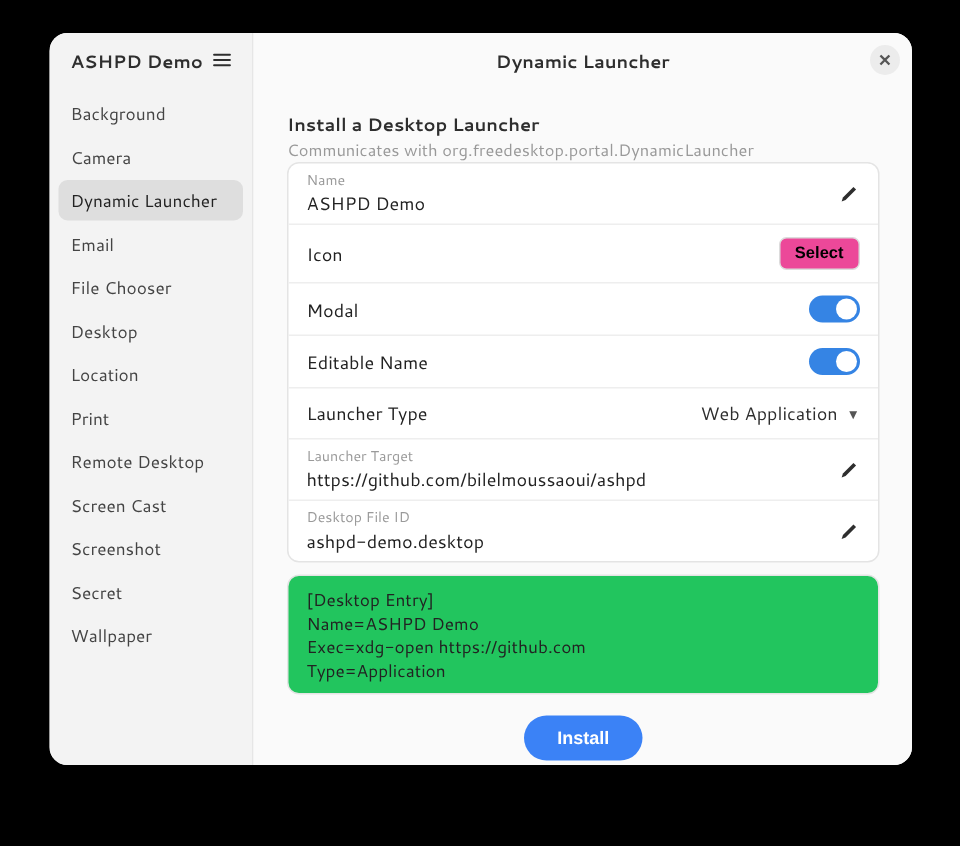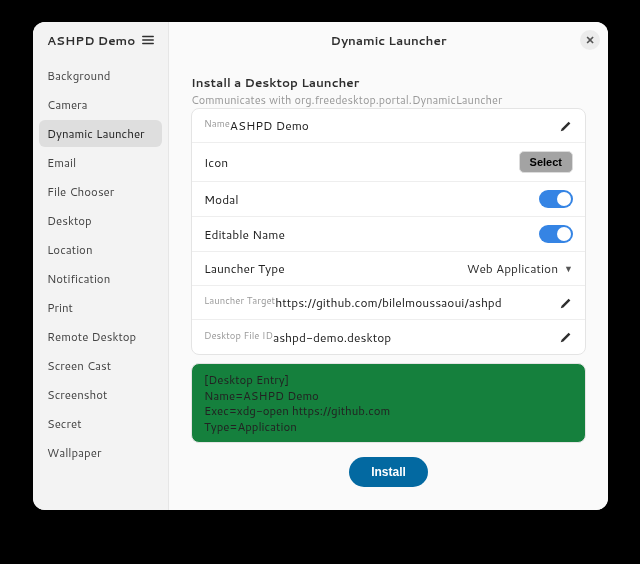--- a/index.html
+++ b/index.html
@@ -107,36 +107,36 @@
   }
   .row {
     display: flex;
     align-items: center;
     padding: 8px 12px;
     border-bottom: 1px solid #eee;
     min-height: 34px;
   }
   .row:last-child { border-bottom: none; }
   .row.compact { padding: 5px 12px; }
-  .field-col { flex: 1; display: flex; }
+  .field-col { flex: 1; display: flex; flex-direction: column; }
   .field-label-small {
     font-size: 9.5px;
     color: #9a9a9a;
   }
   .field-value {
     font-size: 12px;
     color: #222;
   }
   .row-label { flex: 1; font-size: 12px; color: #222; }
   .edit-icon {
     width: 14px; height: 14px; cursor: pointer;
     display: flex; align-items: center; justify-content: center;
   }
   .select-btn {
-    background: #a3a3a3;
+    background: #ec4899;
     border: 1px solid #dcdcdc;
     border-radius: 5px;
     padding: 4px 10px;
     font-size: 11px;
     font-weight: 600;
     cursor: pointer;
   }
   .toggle {
     width: 34px; height: 18px;
     background: #3584e4;
@@ -151,33 +151,33 @@
     width: 14px; height: 14px;
     background: #fff;
     border-radius: 50%;
   }
   .dropdown-val {
     font-size: 12px;
     margin-right: 6px;
   }
   .chev { font-size: 9px; color: #555; }
   .textarea-card {
-    background: #15803d;
+    background: #22c55e;
     border: 1px solid #e4e4e4;
     border-radius: 8px;
     padding: 8px 12px;
     font-size: 11.5px;
     line-height: 1.35;
     white-space: pre-line;
     color: #222;
     margin-bottom: 14px;
   }
   .install-row { display: flex; justify-content: center; }
   .install-btn {
-    background: #0369a1;
+    background: #3b82f6;
     color: #fff;
     font-weight: 700;
     font-size: 12px;
     border: none;
     border-radius: 16px;
     padding: 8px 22px;
     cursor: pointer;
   }
 </style>
 </head>
@@ -195,21 +195,20 @@
       </div>
     </div>
     <div class="sidebar-list" id="sidebar-list">
         <div class="sidebar-item"><span>Background</span></div>
         <div class="sidebar-item"><span>Camera</span></div>
         <div class="sidebar-item selected"><span>Dynamic Launcher</span></div>
         <div class="sidebar-item"><span>Email</span></div>
         <div class="sidebar-item"><span>File Chooser</span></div>
         <div class="sidebar-item"><span>Desktop</span></div>
         <div class="sidebar-item"><span>Location</span></div>
-        <div class="sidebar-item"><span>Notification</span></div>
         <div class="sidebar-item"><span>Print</span></div>
         <div class="sidebar-item"><span>Remote Desktop</span></div>
         <div class="sidebar-item"><span>Screen Cast</span></div>
         <div class="sidebar-item"><span>Screenshot</span></div>
         <div class="sidebar-item"><span>Secret</span></div>
         <div class="sidebar-item"><span>Wallpaper</span></div>
       </div>
   </div>
 
   <div class="main">

